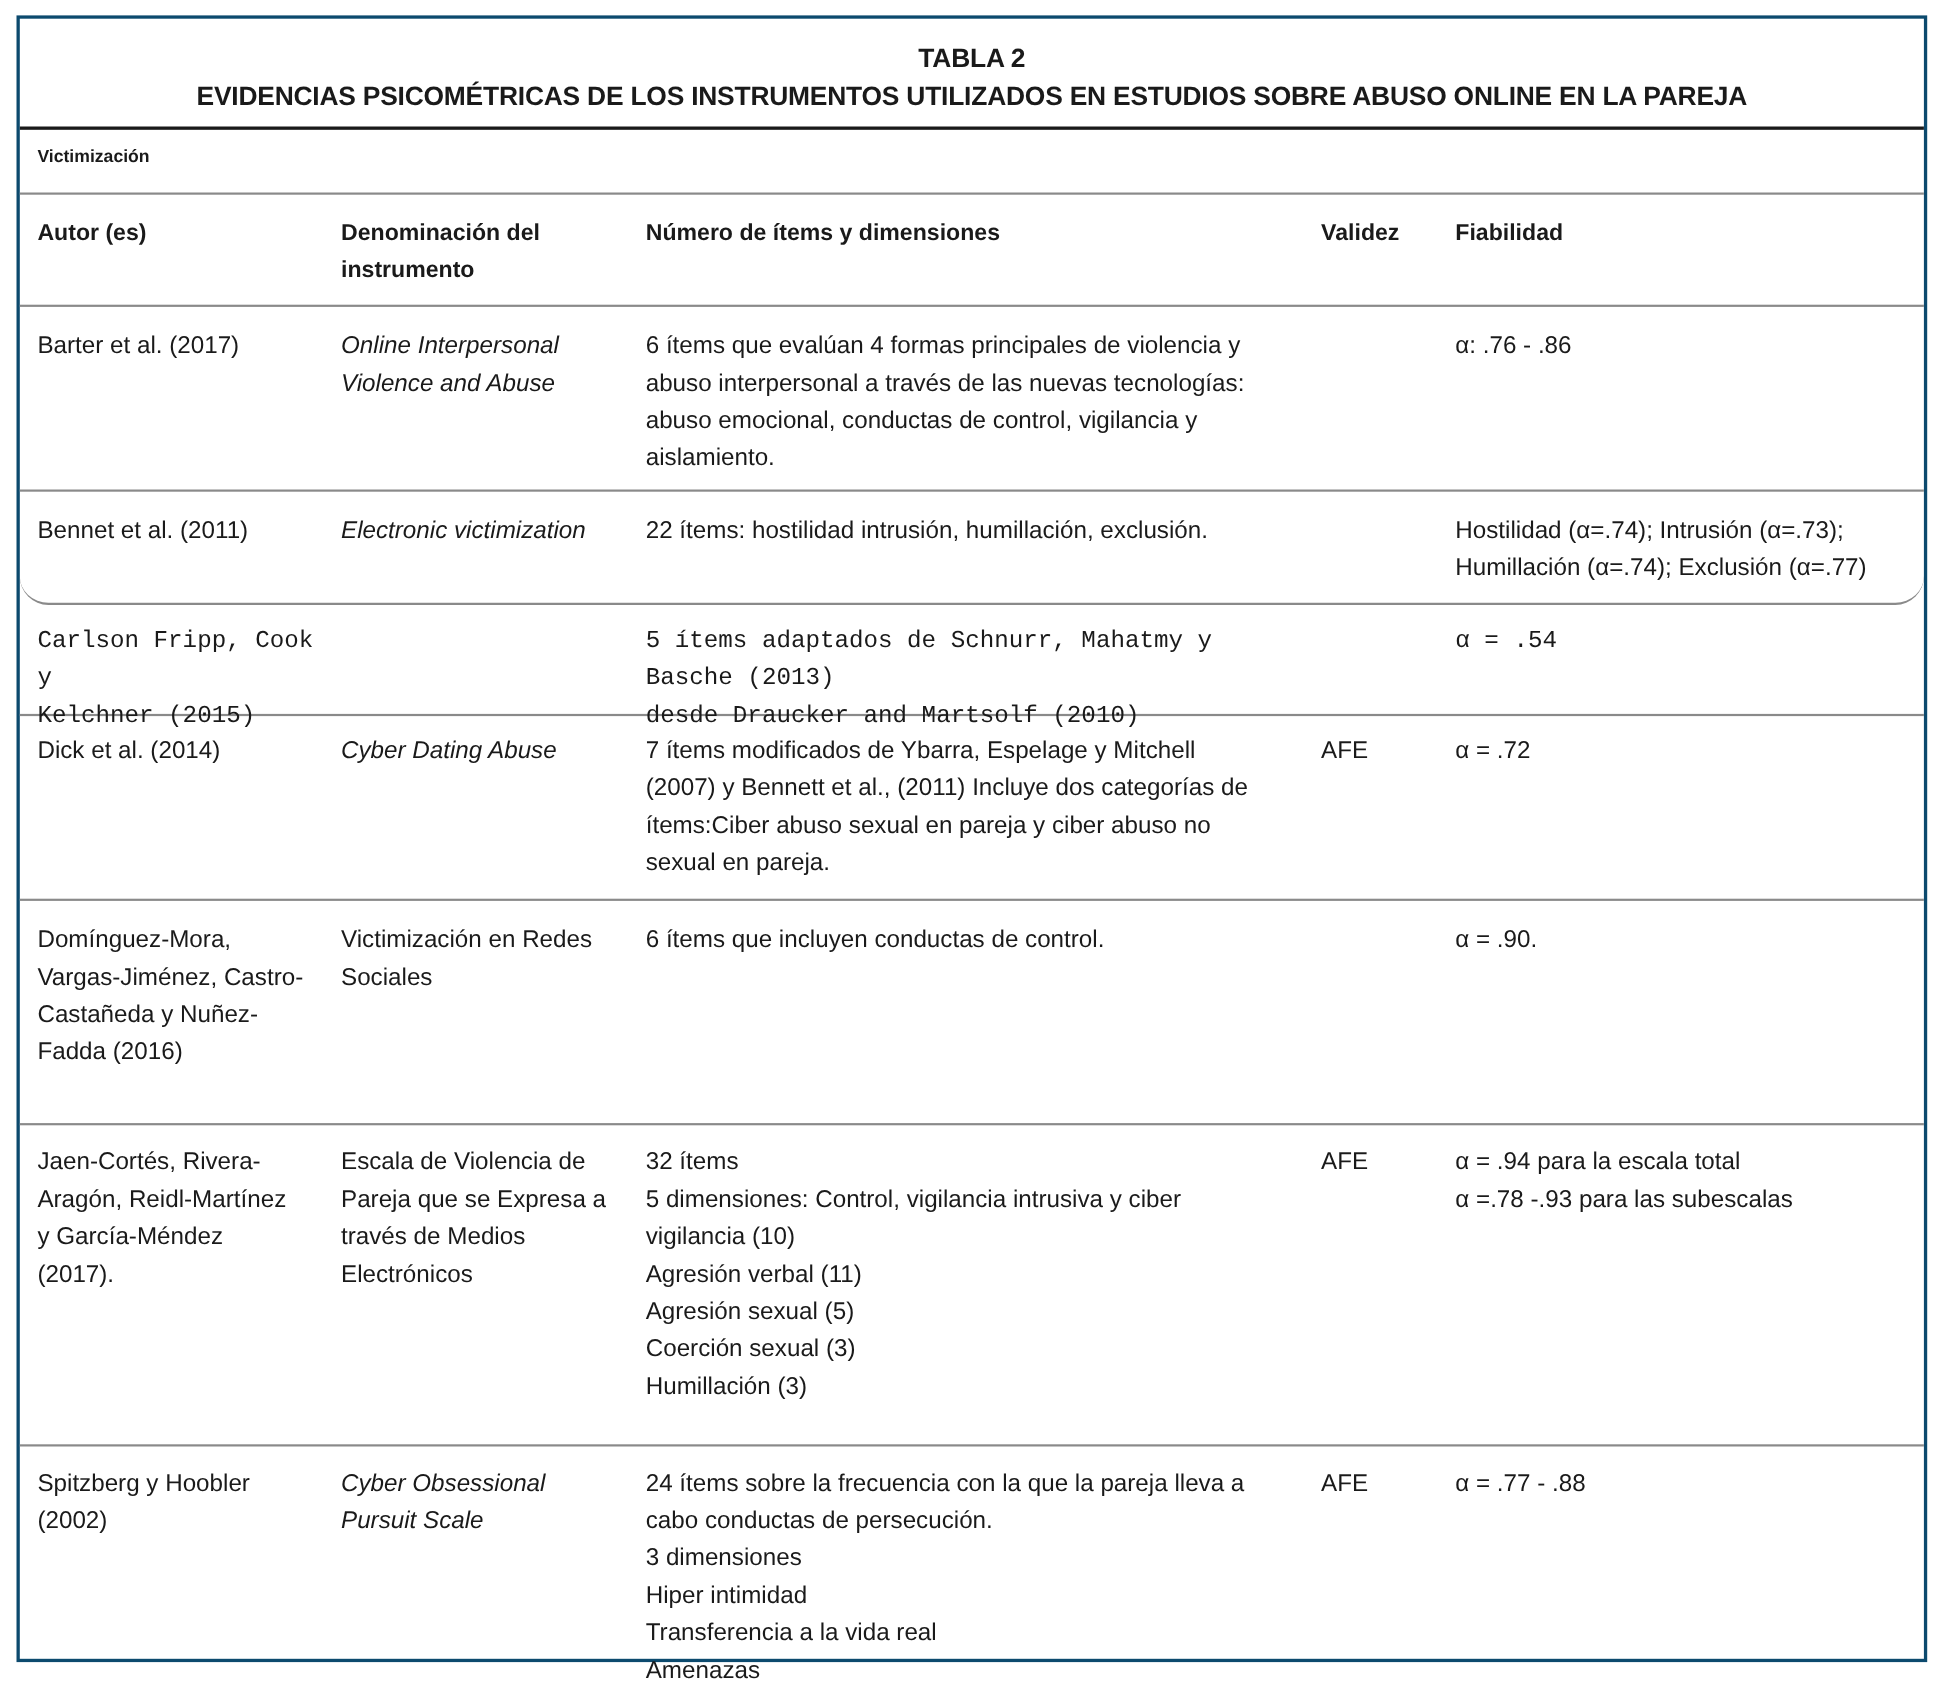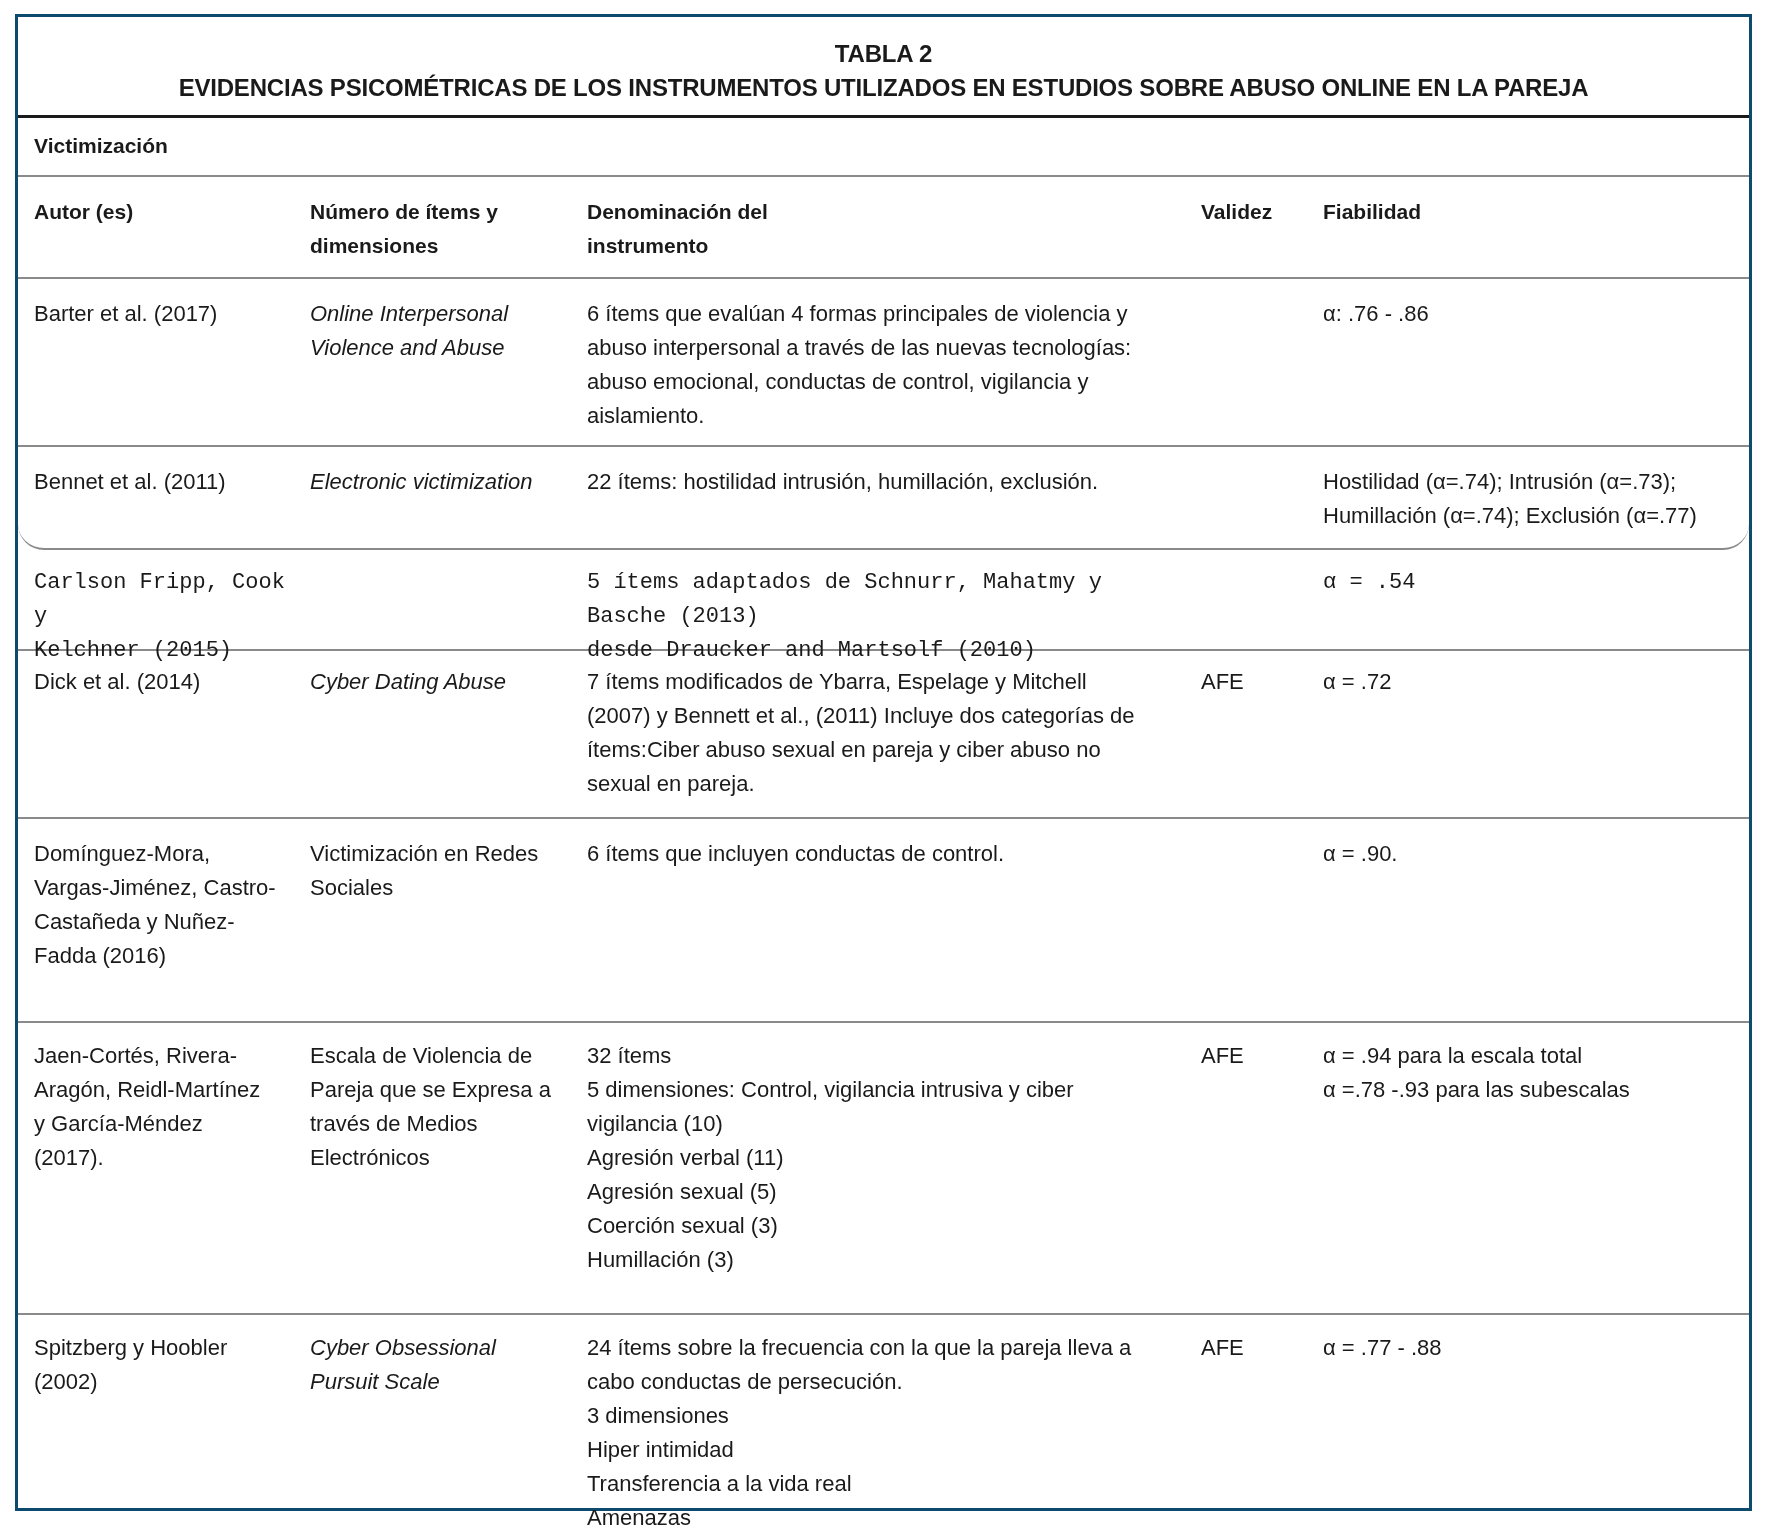--- a/index.html
+++ b/index.html
@@ -8,21 +8,21 @@
     position: absolute; left: 15px; top: 14px; width: 1737px; height: 1497px;
     border: 3px solid #0c4a6e; box-sizing: border-box;
   }
   .title-block {
     height: 101px; border-bottom: 3px solid #1a1a1a; box-sizing: border-box;
     text-align: center; font-weight: bold; font-size: 24px; letter-spacing: -0.2px;
     padding-top: 20px; line-height: 34px;
   }
   .section-row {
     height: 59px; border-bottom: 2px solid #8a8a8a; box-sizing: border-box;
-    padding: 16px 0 0 16px; font-weight: bold; font-size: 21px;
+    padding: 16px 0 0 16px; font-weight: bold; font-size: 16px;
   }
   .trow {
     display: grid;
     grid-template-columns: 277px 280px 614px 122px 1fr;
     border-bottom: 2px solid #8a8a8a; box-sizing: border-box;
     font-size: 22px; line-height: 34px;
   }
   .trow:last-child { border-bottom: none; }
   .trow > div { padding-left: 16px; }
   .trow > div:nth-child(2) { padding-left: 15px; }
@@ -47,25 +47,25 @@
 <div class="frame">
   <div class="title-block">
     <span class="line">TABLA 2</span>
     <span class="line">EVIDENCIAS PSICOMÉTRICAS DE LOS INSTRUMENTOS UTILIZADOS EN ESTUDIOS SOBRE ABUSO ONLINE EN LA PAREJA</span>
   </div>
 
   <div class="section-row">Victimización</div>
 
   <div class="trow thead">
     <div>Autor (es)</div>
-    <div>Número de ítems y dimensiones</div>
     <div>
       <span class="line">Denominación del</span>
       <span class="line">instrumento</span>
     </div>
+    <div>Número de ítems y dimensiones</div>
     <div>Validez</div>
     <div>Fiabilidad</div>
   </div>
 
   <div id="rows-container">
       <div class="trow r1">
         <div>
           <span class="line">Barter et al. (2017)</span>
         </div>
         <div class="it">

